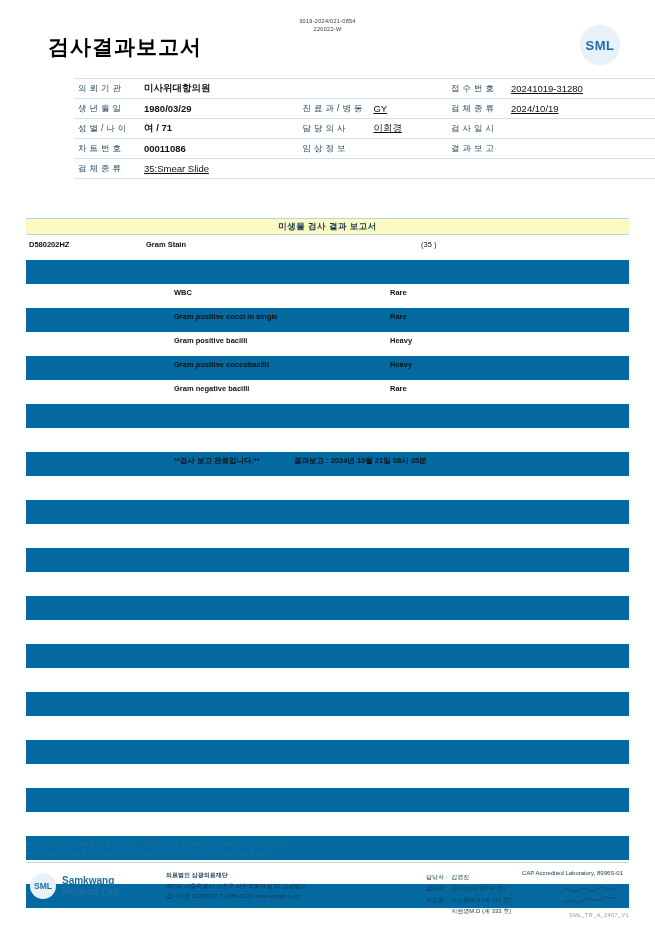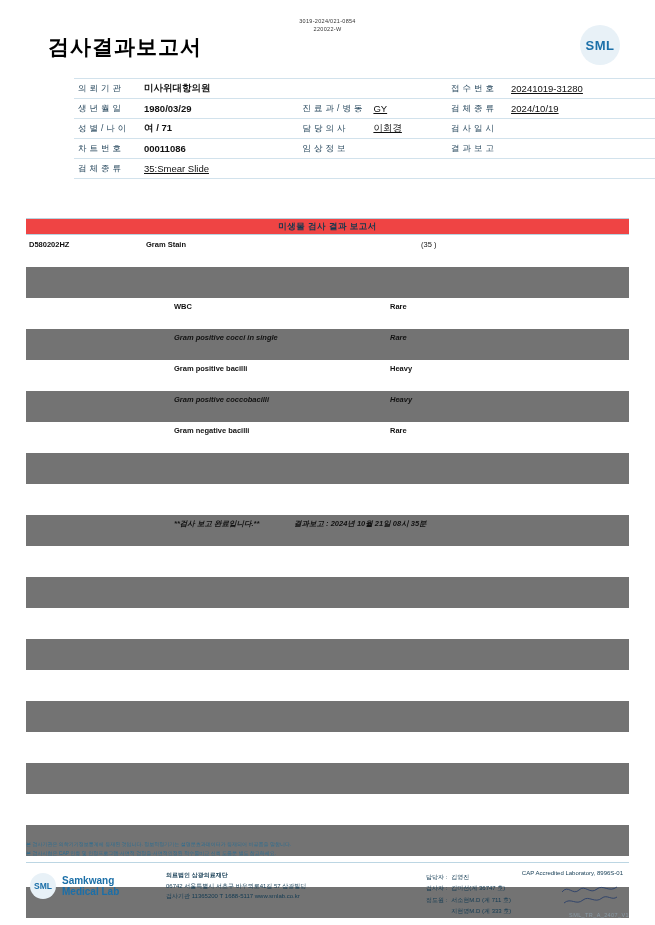--- a/index.html
+++ b/index.html
@@ -103,43 +103,43 @@
   .w-mid { width: 52px; }
   .w-mid2 { width: 52px; }
 
   
   .result-head {
     position: absolute;
     top: 218px;
     left: 26px;
     width: 603px;
     height: 15px;
-    background: #ef4444;
+    background: #fef9c3;
     border-top: 1px solid #b8d3e0;
     border-bottom: 1px solid #b8d3e0;
     text-align: center;
     font-size: 8.5px;
     font-weight: bold;
     color: #14384e;
     line-height: 15px;
     letter-spacing: .5px;
   }
 
   .result-area {
     position: absolute;
     top: 236px;
     left: 26px;
     width: 603px;
   }
   .rrow {
-    height: 31px;
+    height: 24px;
     position: relative;
     font-size: 7.5px;
   }
-  .rrow.striped { background: #737373; font-style: italic; }
+  .rrow.striped { background: #0369a1; }
   .rrow .c-code {
     position: absolute; left: 3px; top: 4px;
     font-weight: bold; font-size: 7.5px; color: #111;
   }
   .rrow .c-name {
     position: absolute; left: 120px; top: 4px;
     font-weight: bold; font-size: 7.5px; color: #111;
   }
   .rrow .c-name.indent { left: 148px; }
   .rrow .c-val {

